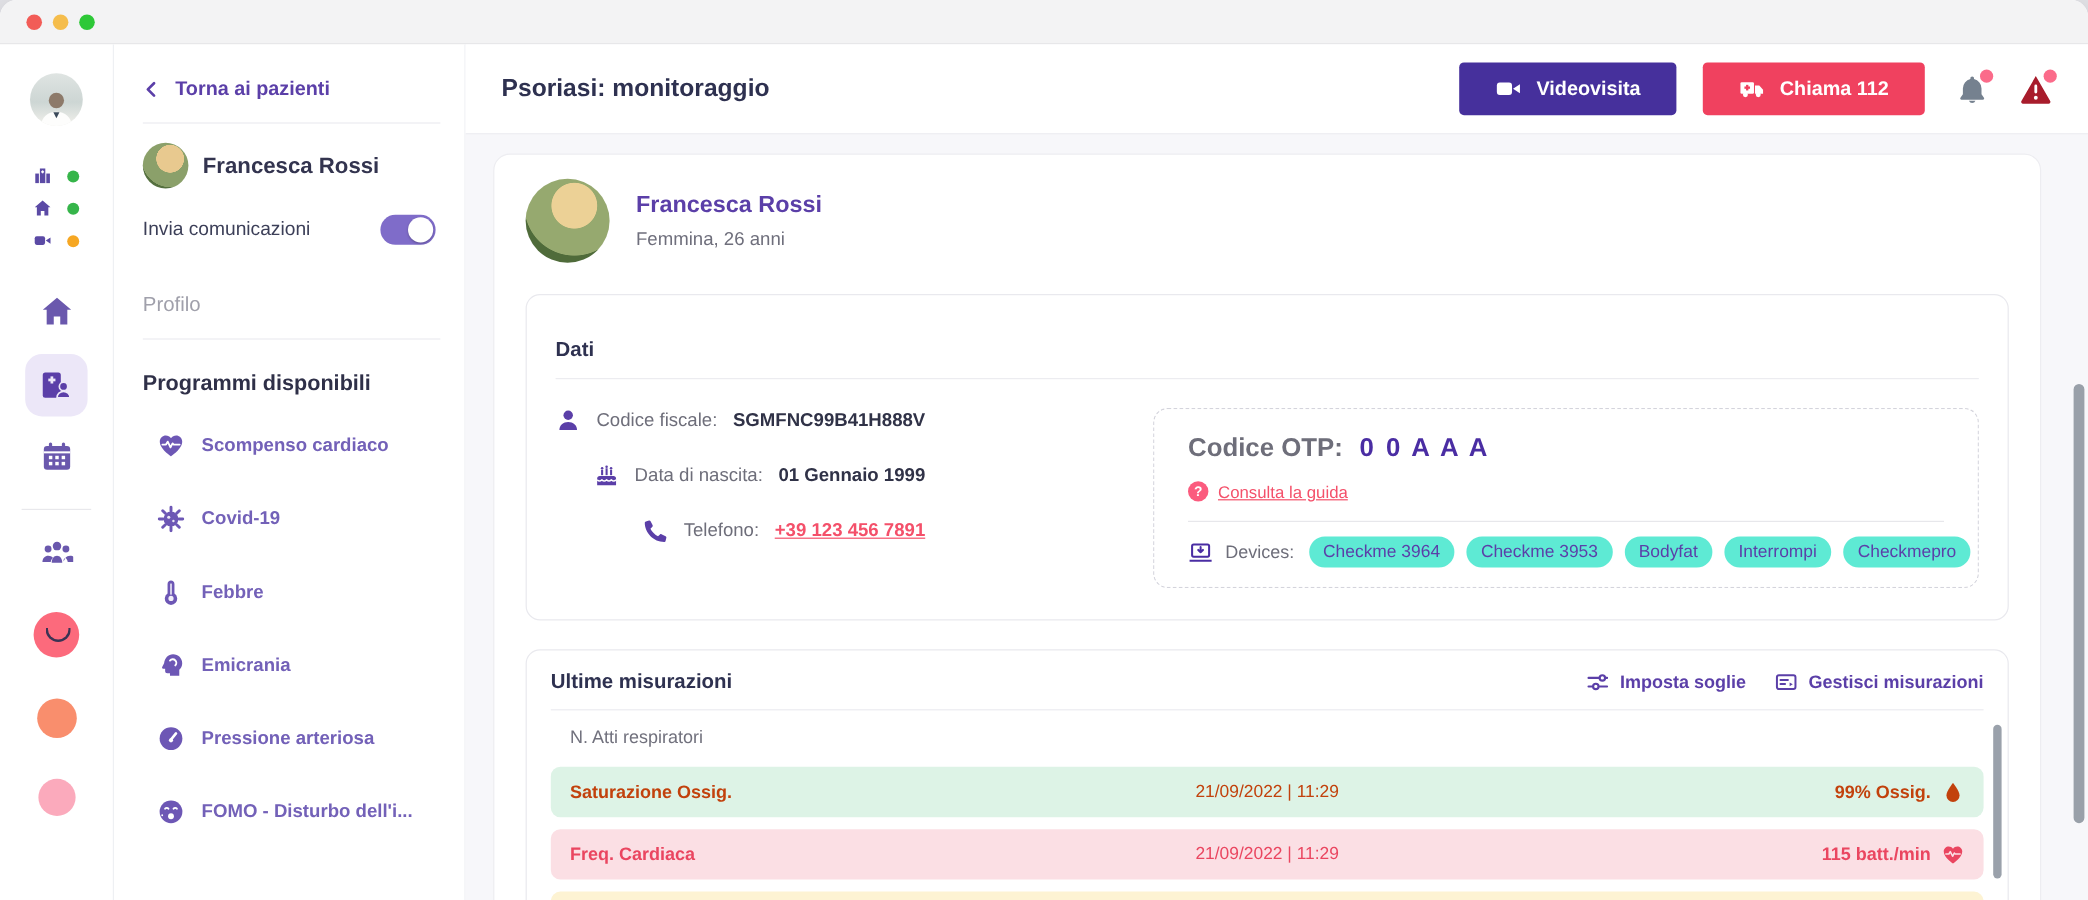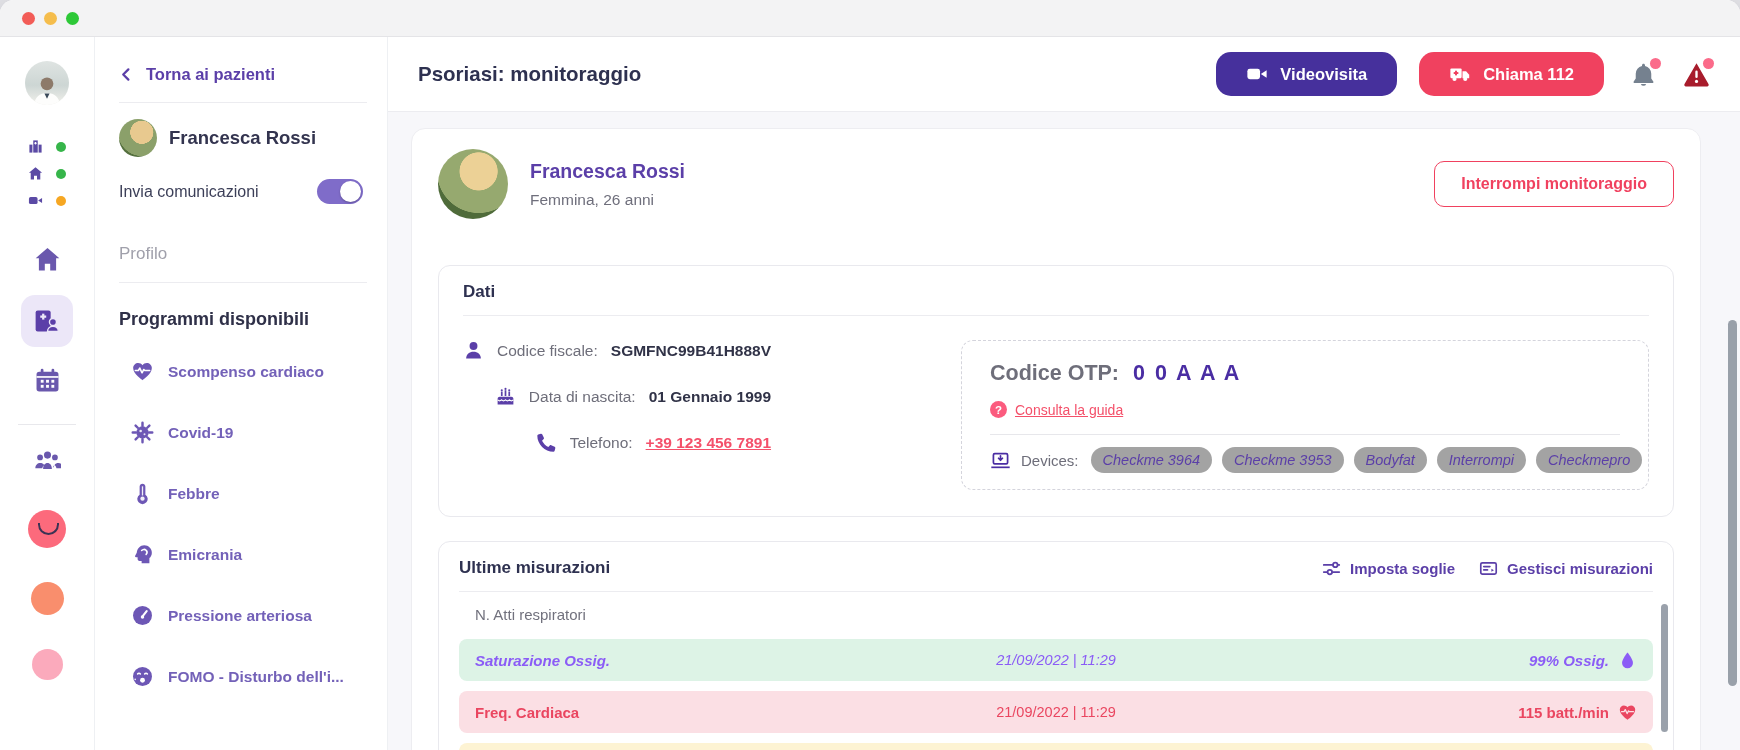--- a/index.html
+++ b/index.html
@@ -66,21 +66,21 @@
   .program-item { display:flex; align-items:center; gap:14px; color:#7361b8; font-weight:bold;
                   font-size:15.5px; margin:0 0 38px 12px; cursor:pointer; }
   .program-item .pi-icon { width:23px; height:23px; color:#6d57b5; flex:none; }
   .program-item .pi-icon svg { width:23px; height:23px; display:block; }
 
   
   .main { flex:1; display:flex; flex-direction:column; background:#f7f7fa; min-width:0; }
   .main-header { height:75px; background:#fff; border-bottom:1px solid #ececf0; flex:none;
                  display:flex; align-items:center; padding:0 30px; gap:22px; }
   .page-title { color:#2e3150; font-weight:bold; font-size:20.5px; margin-right:auto; }
-  .btn { display:flex; align-items:center; gap:12px; border:none; border-radius:15px;
+  .btn { display:flex; align-items:center; gap:12px; border:none; border-radius:4px;
          color:#fff; font-weight:bold; font-size:16.5px; padding:0 30px; height:44px;
          cursor:pointer; font-family:inherit; }
   .btn svg { width:22px; height:22px; }
   .btn-video { background:#46309c; }
   .btn-emergency { background:#f0415f; }
   .icon-badge { position:relative; cursor:pointer; margin-left:4px; }
   .icon-badge svg { width:27px; height:27px; display:block; }
   .icon-badge .nub { position:absolute; top:-3px; right:-4px; width:11px; height:11px;
                      border-radius:50%; background:#fb6b8a; }
   .bell { color:#75818f; } .warn { color:#a81c2c; }
@@ -94,21 +94,21 @@
   .big-avatar { width:70px; height:70px; border-radius:50%; flex:none;
         background:radial-gradient(circle at 58% 32%, #ecd196 0 30%, #96a96f 31% 66%, #4f6b3a 67%); }
   .ph-name { color:#5b3fa8; font-weight:bold; font-size:19.5px; }
   .ph-sub { color:#6f6f7c; font-size:15.5px; margin-top:8px; }
   .stop-btn { margin-left:auto; background:#fff; border:1.6px solid #f0415f; color:#f0415f;
               border-radius:10px; font-weight:bold; font-size:16px; padding:0 26px; height:46px;
               cursor:pointer; font-family:inherit; }
 
   
   .card { border:1px solid #e9e9ee; border-radius:12px; background:#fff; }
-  .dati-card { margin-top:46px; padding:16px 24px 26px; }
+  .dati-card { margin-top:26px; padding:36px 24px 26px; }
   .card-title { color:#2e3150; font-weight:bold; font-size:17px; }
   .card-hr { border:none; border-top:1px solid #ececf0; margin:13px 0 0; }
   .dati-body { display:flex; margin-top:24px; }
   .fields { display:flex; flex-direction:column; gap:25px;align-items:flex-end; }
   .field { display:flex; align-items:center; gap:13px; font-size:15.5px; }
   .field .f-icon { width:21px; height:21px; color:#5b3fa8; flex:none; }
   .field .f-icon svg { width:21px; height:21px; display:block; }
   .f-label { color:#6e6e7a; }
   .f-value { color:#303247; font-weight:bold; }
   .f-link { color:#f4506a; font-weight:bold; text-decoration:underline; cursor:pointer; }
@@ -119,38 +119,38 @@
   .otp-label { color:#6e6e7a; } .otp-value { color:#4a2da3; letter-spacing:2px; margin-left:8px; }
   .guide-line { display:flex; align-items:center; gap:8px; margin-top:15px; cursor:pointer; }
   .q-circle { width:17px; height:17px; border-radius:50%; background:#fb5b7e; color:#fff;
               font-size:11.5px; font-weight:bold; display:flex; align-items:center; justify-content:center; }
   .guide-link { color:#f4506a; font-size:14px; text-decoration:underline; }
   .otp-hr { width:100%; border:none; border-top:1px solid #e7e7eb; margin:16px 0 12px; }
   .devices-row { display:flex; align-items:center; gap:10px; align-self:stretch; }
   .devices-row .d-icon { width:21px; height:21px; color:#4a2da3; flex:none; }
   .devices-row .d-icon svg { width:21px; height:21px; display:block; }
   .d-label { color:#6e6e7a; font-size:15px; margin-right:2px; }
-  .chip { background:#a3a3a3; color:#5b3fa8; border-radius:14px; padding:5px 12px;
-          font-size:14.5px; cursor:pointer; white-space:nowrap;font-style:italic; }
+  .chip { background:#5eead4; color:#5b3fa8; border-radius:14px; padding:5px 12px;
+          font-size:14.5px; cursor:pointer; white-space:nowrap; }
 
   
   .meas-card { margin-top:24px; padding:16px 20px 20px; position:relative; }
   .meas-head { display:flex; align-items:center; }
   .meas-actions { margin-left:auto; display:flex; align-items:center; gap:24px; }
   .meas-action { display:flex; align-items:center; gap:9px; color:#5b3fa8; font-weight:bold;
                  font-size:15px; cursor:pointer; }
   .meas-action svg { width:19px; height:19px; }
   .plain-row { color:#71717d; font-size:15px; padding:14px 16px 16px; }
   .m-row { display:grid; grid-template-columns:1fr max-content 1fr; align-items:center;
            height:42px; border-radius:8px; padding:0 16px; margin-bottom:10px;
            font-weight:bold; font-size:15px; cursor:pointer; }
   .m-row .m-date { font-weight:normal; font-size:14.5px; }
   .m-row .m-right { justify-self:end; display:flex; align-items:center; gap:9px; }
   .m-row .m-right svg { width:19px; height:19px; }
-  .m-good  { background:#ddf3e6; color:#8b5cf6;font-style:italic; }
+  .m-good  { background:#ddf3e6; color:#c2410c; }
   .m-alert { background:#fbdfe4; color:#ea4660; }
   .m-warn  { background:#fdf3d3; color:#e1940f; }
 
   .inner-scrollbar { position:absolute; right:5px; top:62px; width:7px; height:128px;
                      border-radius:4px; background:#9aa1ab; cursor:pointer; }
   .page-scrollbar { position:absolute; right:3px; top:320px; width:9px; height:366px;
                     border-radius:5px; background:#99a0a9; cursor:pointer; }
 </style>
 </head>
 <body>
@@ -389,21 +389,20 @@
 
       <div class="content">
         <div class="outer-card">
 
           <div class="patient-header">
             <span class="big-avatar"></span>
             <div>
               <div class="ph-name">Francesca Rossi</div>
               <div class="ph-sub">Femmina, 26 anni</div>
             </div>
-            <button class="stop-btn">Interrompi monitoraggio</button>
           </div>
 
           <section class="card dati-card">
             <div class="card-title">Dati</div>
             <hr class="card-hr">
             <div class="dati-body">
               <div class="fields">
                 <div class="field">
                   <span class="f-icon">
                     <svg viewBox="0 0 16 16" fill="currentColor">

